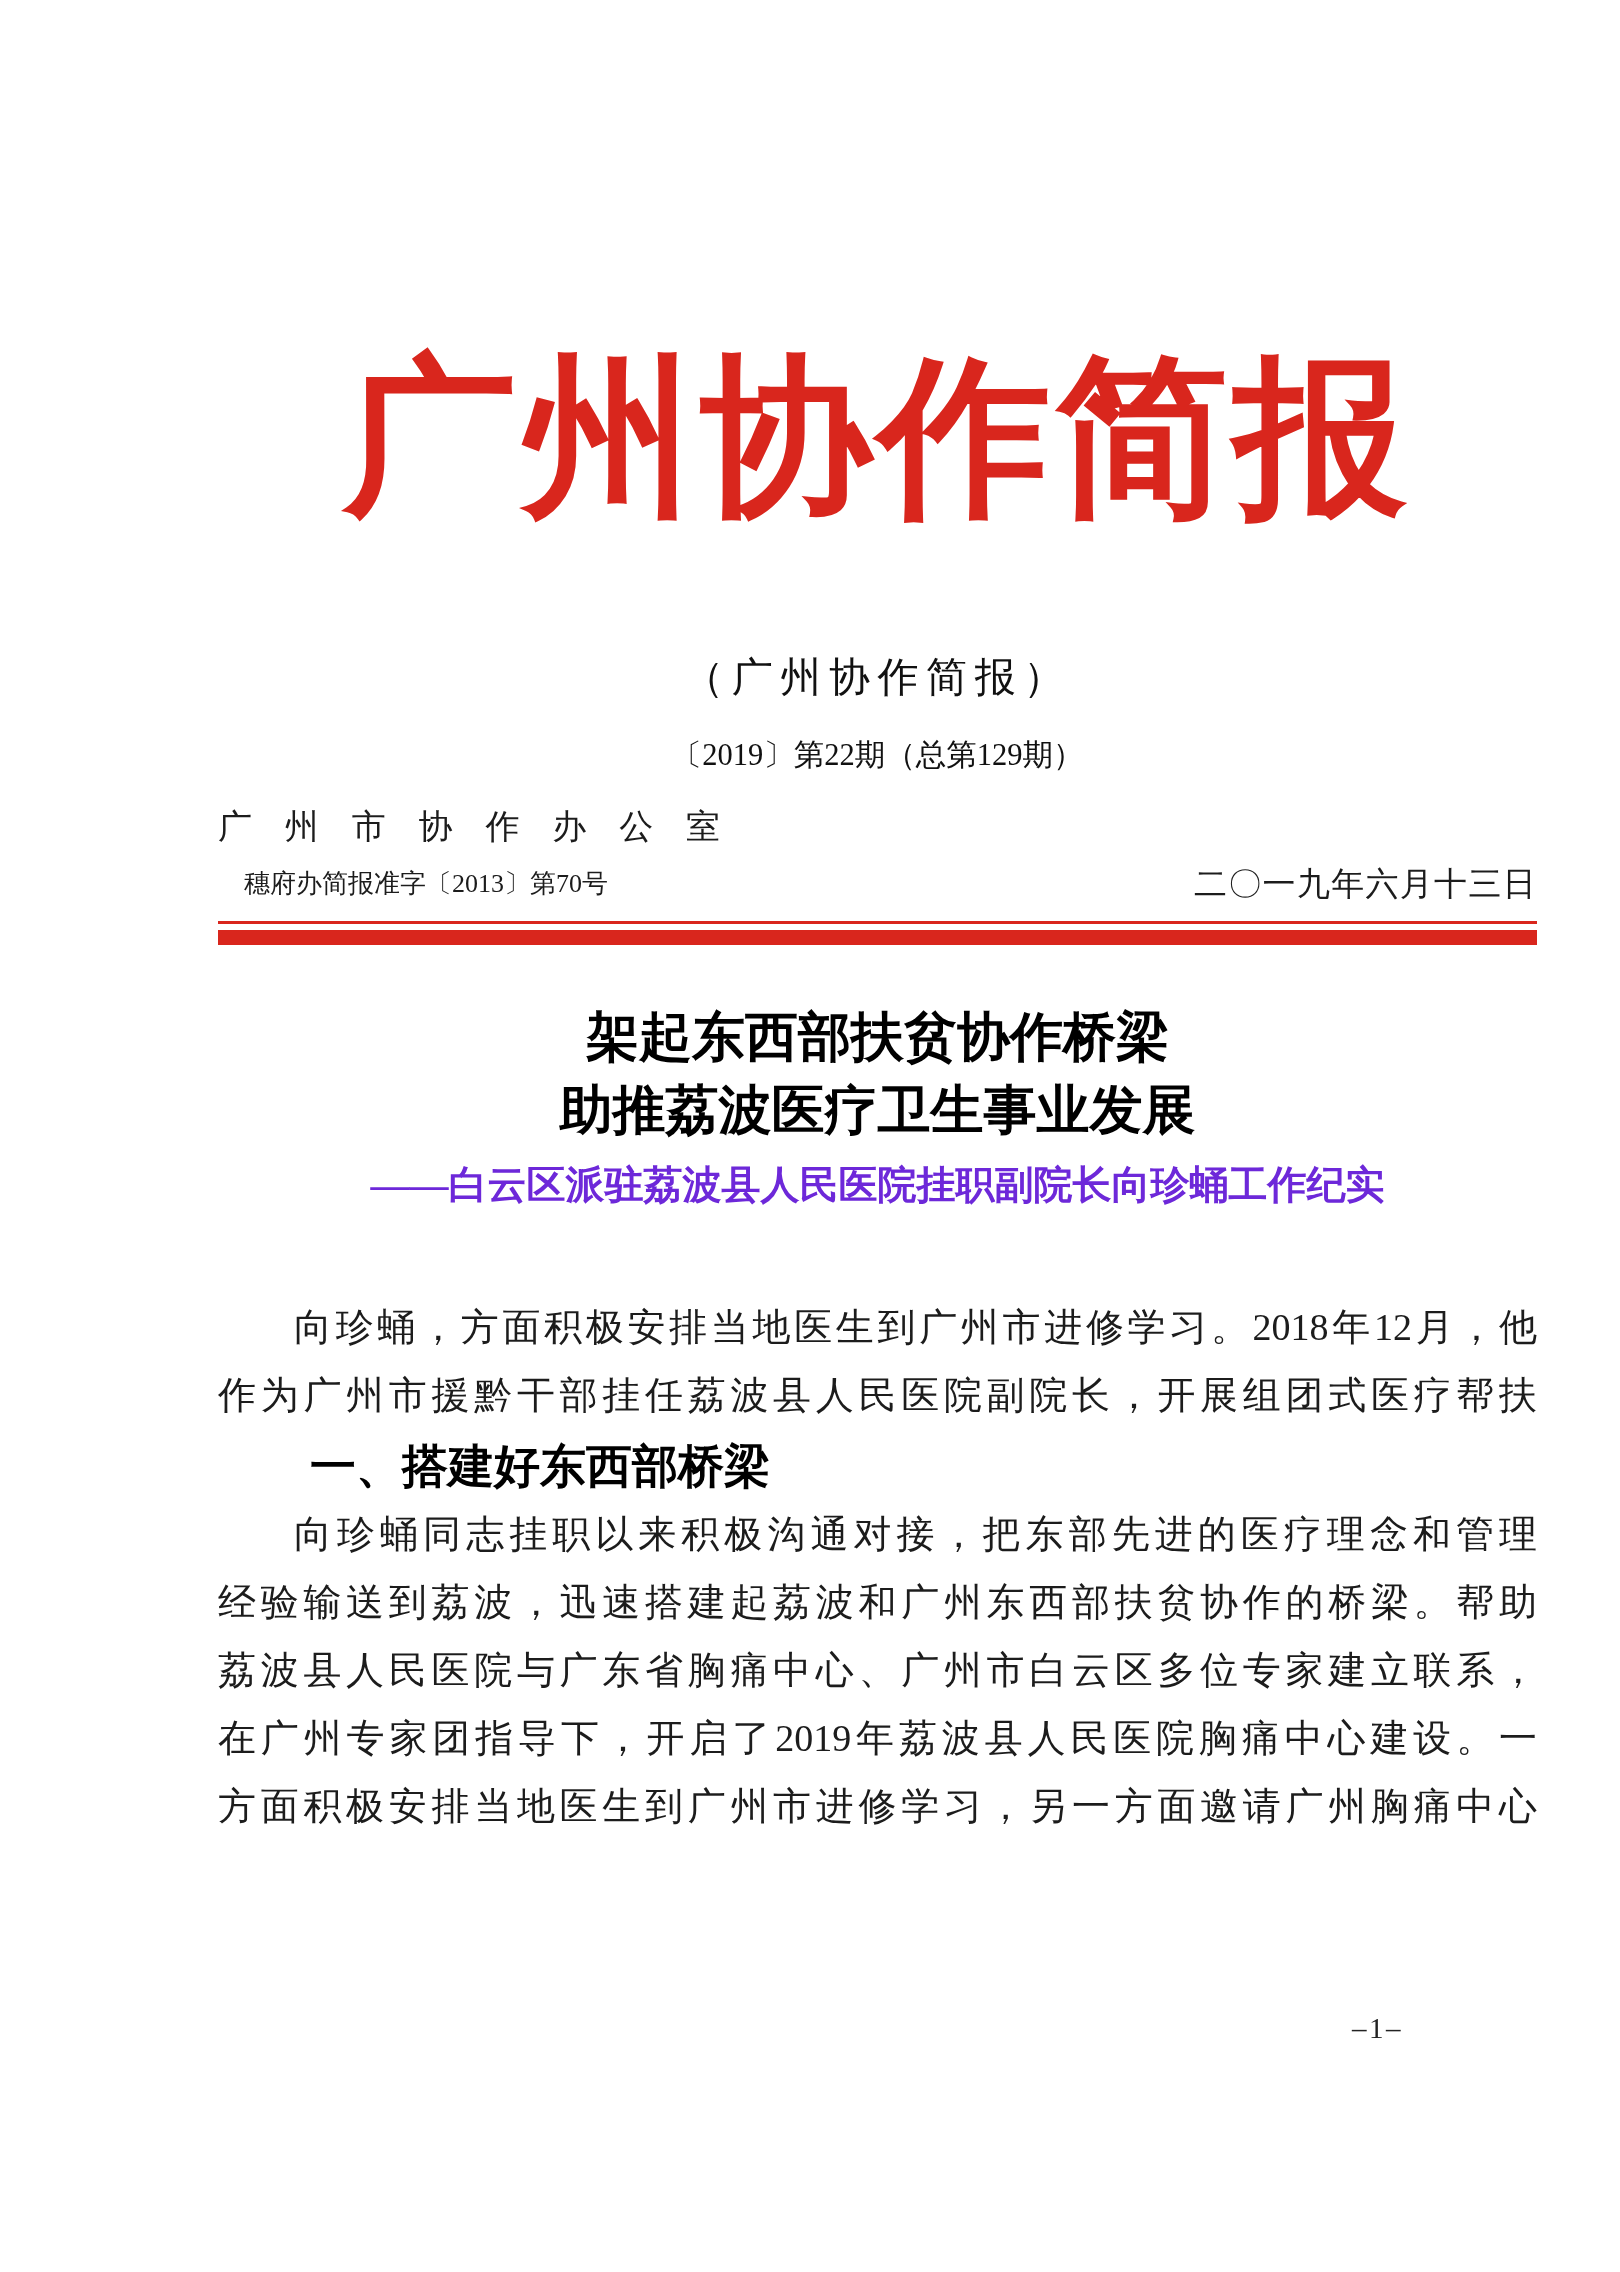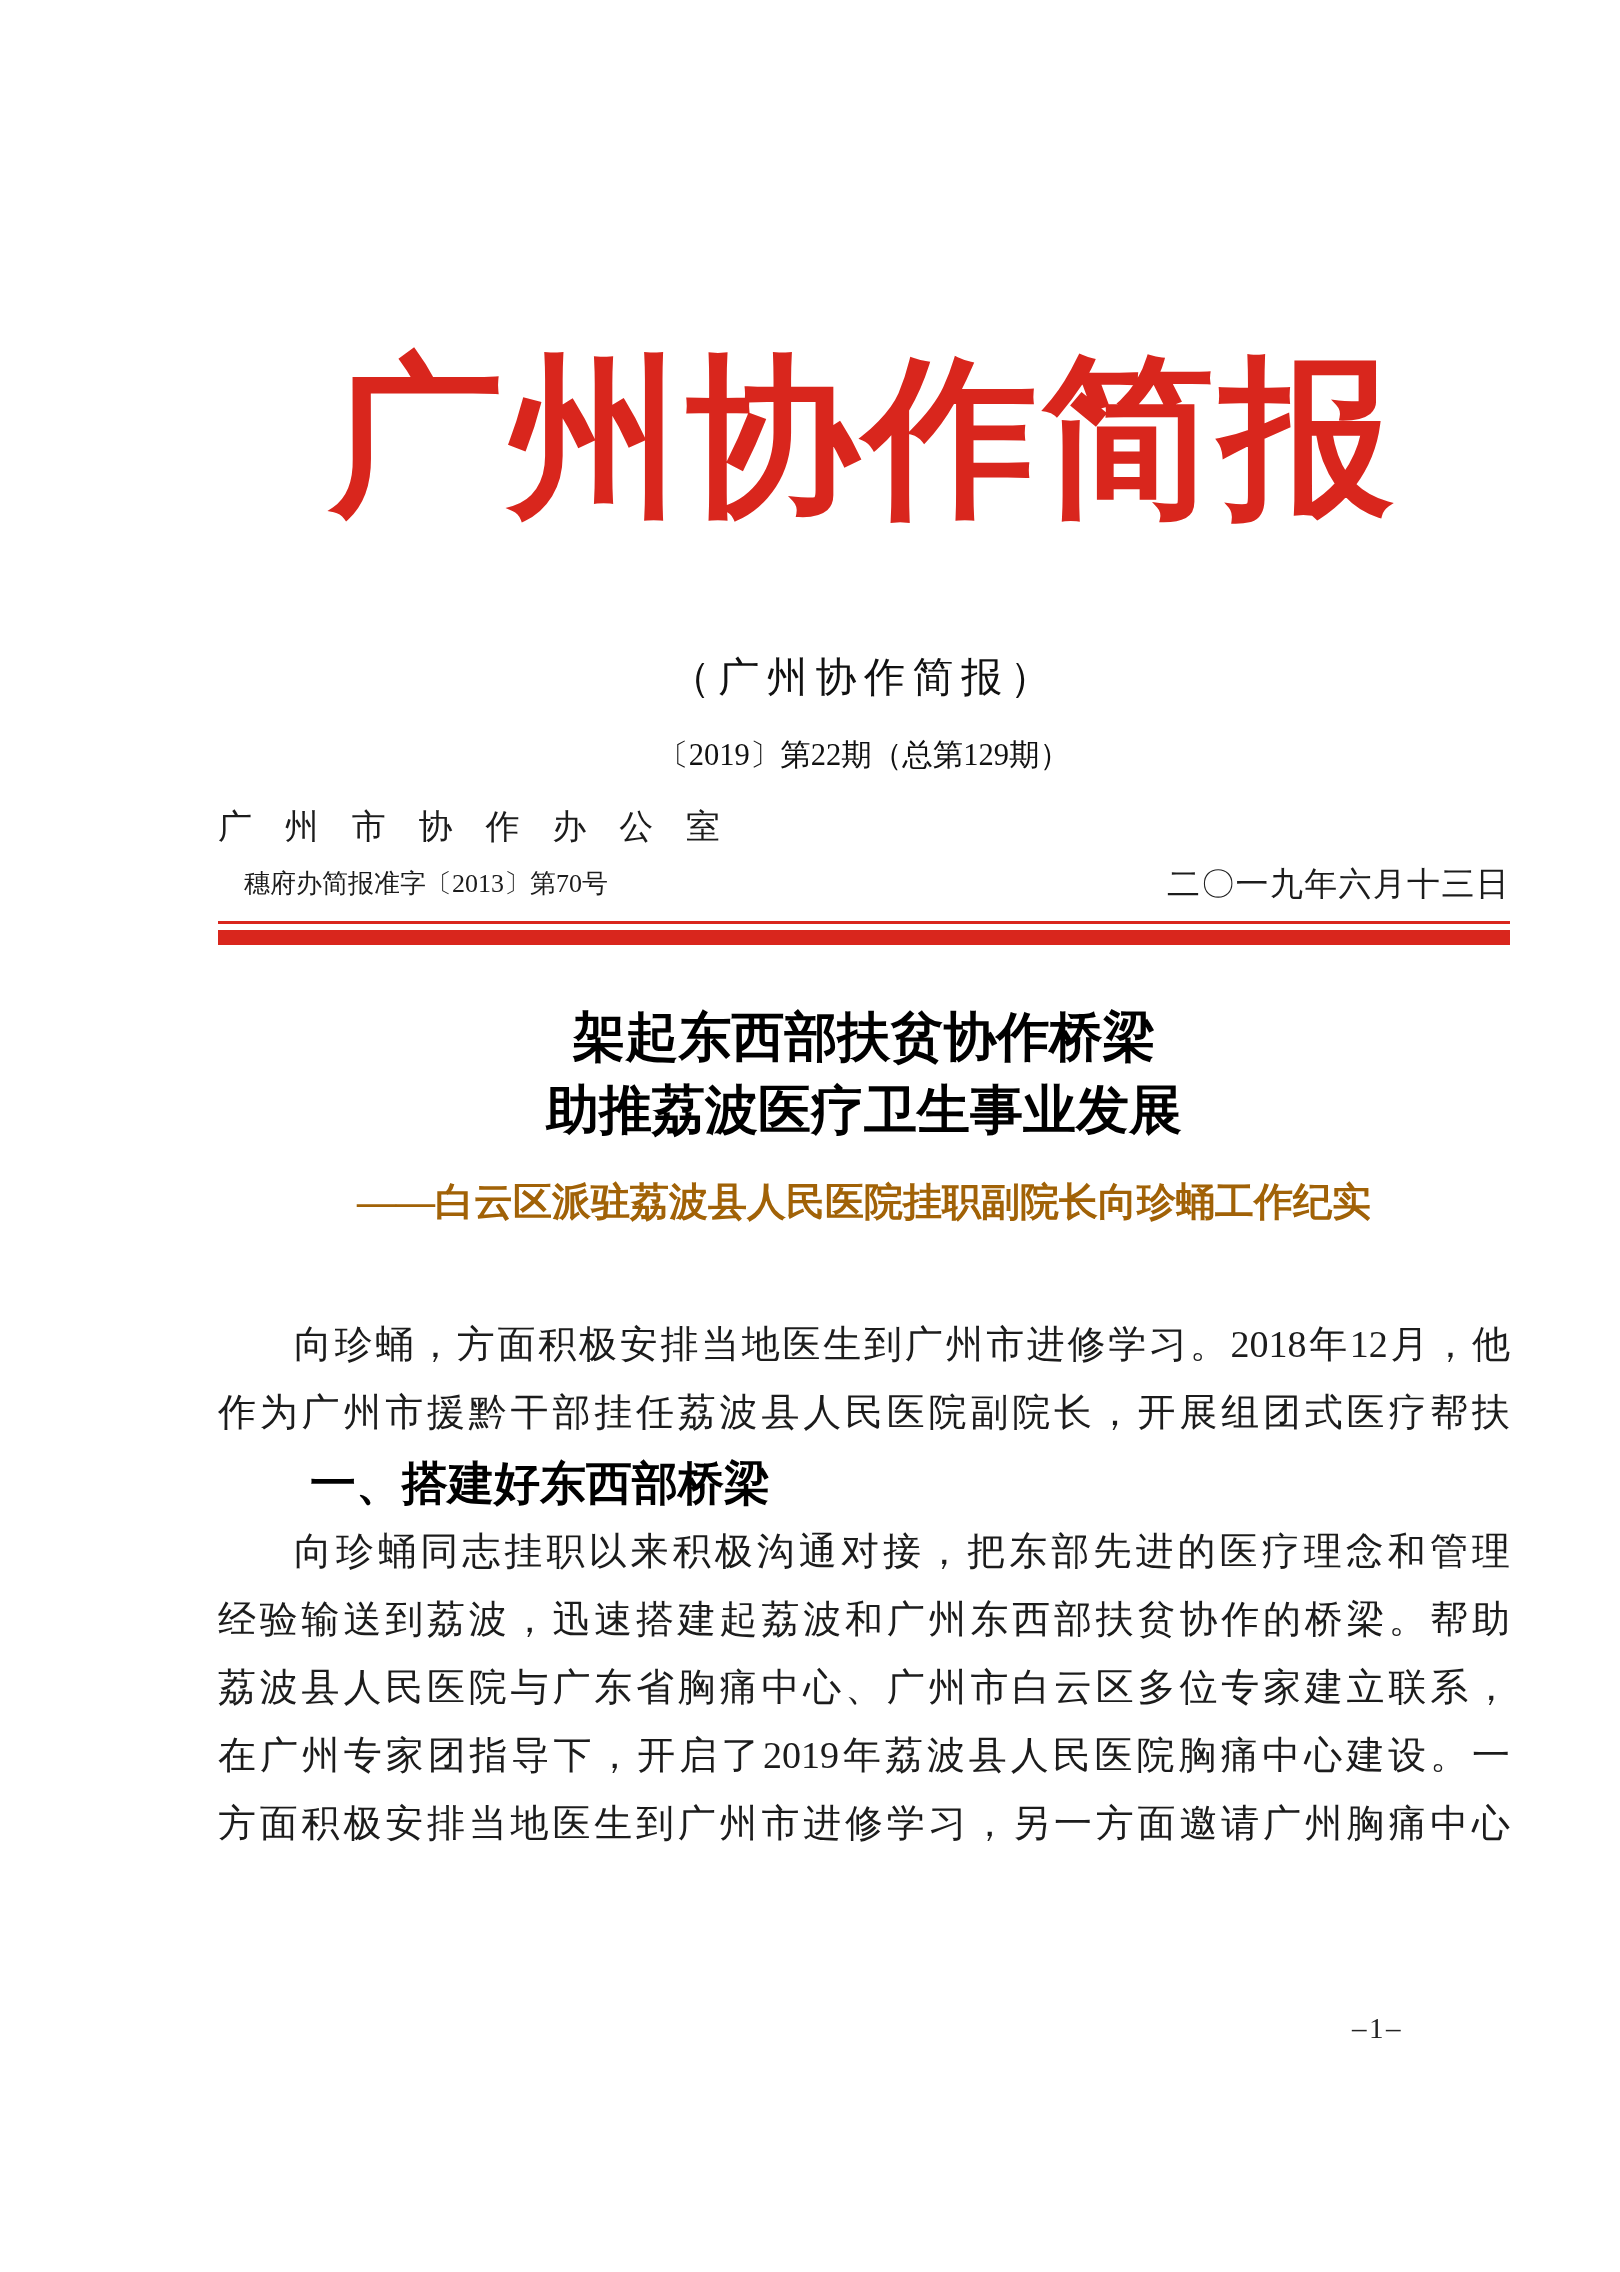--- a/index.html
+++ b/index.html
@@ -7,21 +7,21 @@
   html, body { background: #ffffff; }
   .page {
     position: relative;
     width: 1620px;
     height: 2273px;
     background: #ffffff;
     overflow: hidden;
     font-family: "Liberation Serif", "DejaVu Serif", serif;
     color: var(--ink);
   }
-  .content { padding: 0 110px 0 218px; }
+  .content { padding: 0 83px 0 218px; }
 
   
   .masthead-title {
     margin-top: 343px;
     text-align: center;
     font-size: 173px;
     line-height: 191px;
     font-weight: 700;
     letter-spacing: 5.1px;
     color: var(--accent);
@@ -78,26 +78,26 @@
   
   .article-title {
     margin-top: 56px;
     text-align: center;
     font-size: 53px;
     line-height: 73px;
     font-weight: 700;
     color: #000;
   }
   .article-subtitle {
-    margin-top: 29px;
+    margin-top: 12px;
     text-align: center;
     font-size: 39px;
     line-height: 51px;
     font-weight: 700;
-    color: #a16207;
+    color: #6d28d9;
     white-space: nowrap;
   }
   .body { margin-top: 83px; font-size: 38px; color: var(--ink); }
   .para { display: block; }
   .line {
     display: block;
     line-height: 68px;
     text-align: justify;
     text-align-last: justify;
   }

